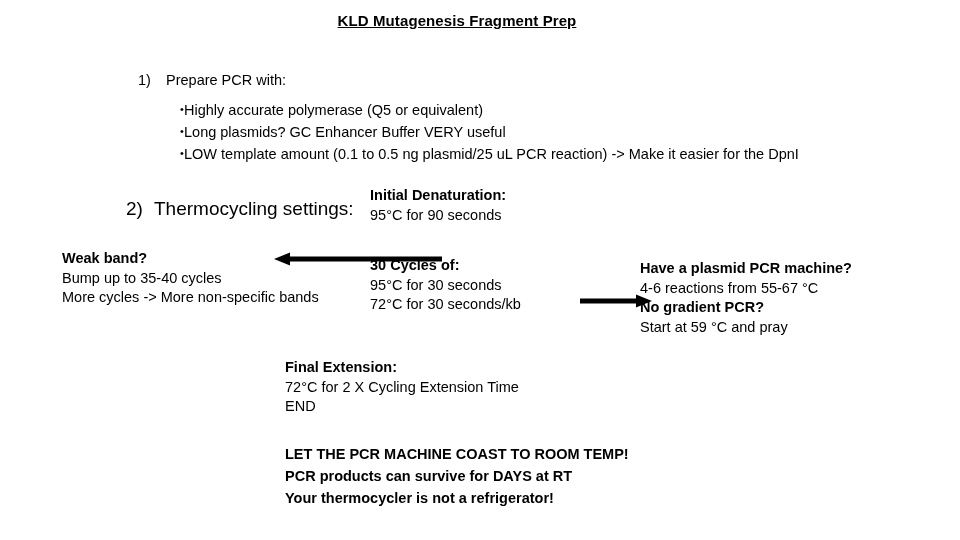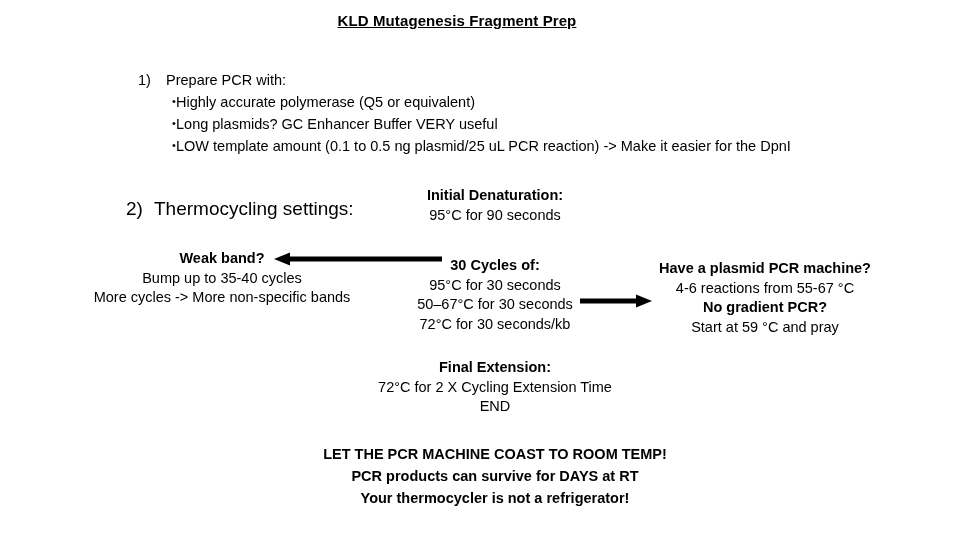--- a/index.html
+++ b/index.html
@@ -46,21 +46,21 @@
   .num-line {
     font-size: 14.5px;
     line-height: 22px;
     white-space: nowrap;
   }
   .num-line .num {
     display: inline-block;
     width: 28px;
   }
   .bullets {
-    margin: 0;
+    margin: 8px;
     padding: 0;
     list-style: none;
   }
   .bullets li {
     font-size: 14.5px;
     line-height: 22px;
     white-space: nowrap;
     padding-left: 38px;
     position: relative;
   }
@@ -82,21 +82,21 @@
     white-space: nowrap;
   }
   .sec2 .num {
     display: inline-block;
     width: 28px;
   }
 
   
   .block {
     position: absolute;
-    text-align: center;
+    text-align: left;
     font-size: 14.5px;
     line-height: 19.5px;
   }
   .block .hd { font-weight: bold; }
 
   .blk-initial-denat { top: 186px; left: 370px; width: 250px; }
   .blk-cycles        { top: 256px; left: 370px; width: 250px; }
   .blk-weakband      { top: 249px; left: 62px;  width: 320px; }
   .blk-gradient      { top: 259px; left: 640px; width: 250px; }
   .blk-final-ext     { top: 358px; left: 285px; width: 420px; }
@@ -133,21 +133,20 @@
   </div>
 
   <div class="block blk-initial-denat">
     <div class="hd">Initial Denaturation:</div>
     <div>95°C for 90 seconds</div>
   </div>
 
   <div class="block blk-cycles">
     <div class="hd">30 Cycles of:</div>
     <div>95°C for 30 seconds</div>
-    <div>50–67°C for 30 seconds</div>
     <div>72°C for 30 seconds/kb</div>
   </div>
 
   <div class="block blk-weakband">
     <div class="hd">Weak band?</div>
     <div>Bump up to 35-40 cycles</div>
     <div>More cycles -&gt; More non-specific bands</div>
   </div>
 
   <div class="block blk-gradient">

